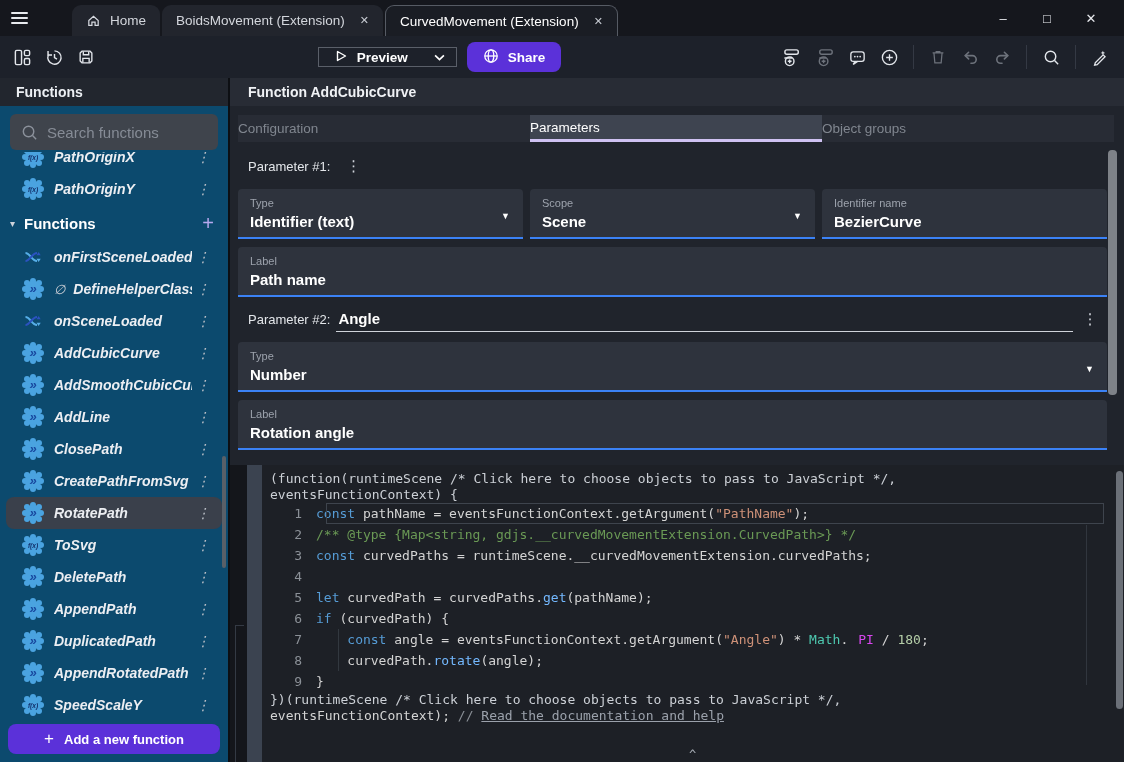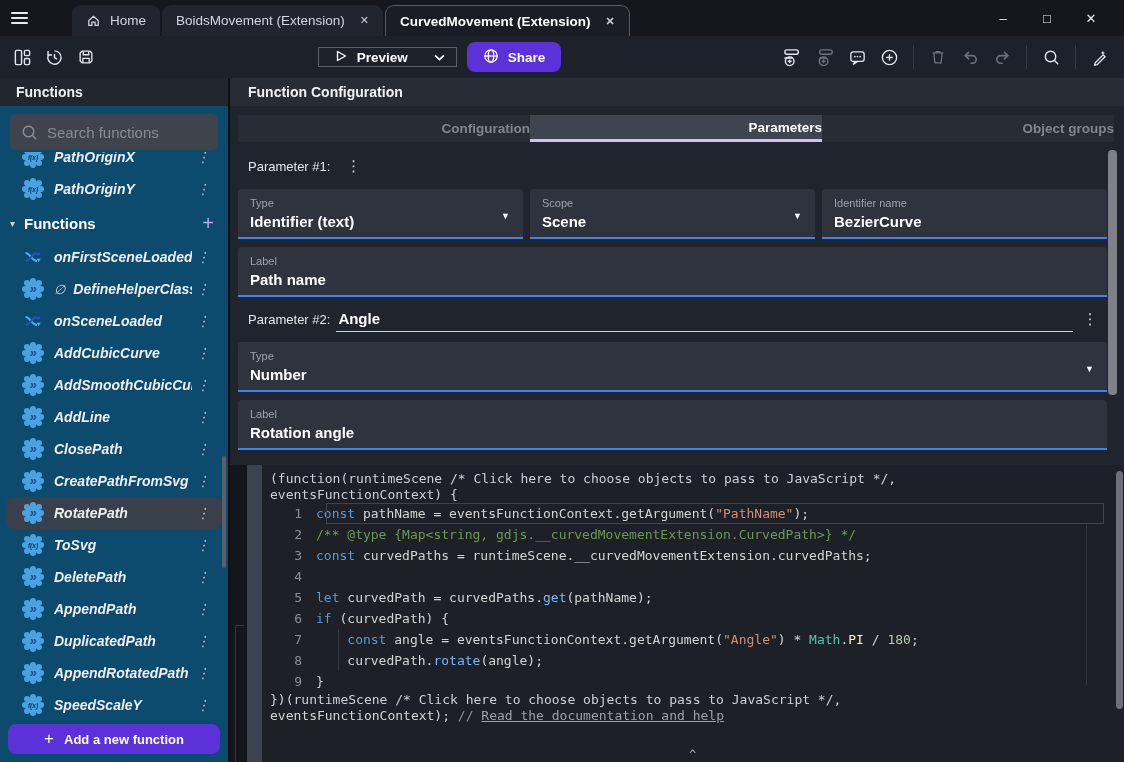--- a/index.html
+++ b/index.html
@@ -5,21 +5,21 @@
   * { box-sizing: border-box; margin: 0; padding: 0; }
   html,body { width:1124px; height:762px; overflow:hidden; }
   body { font-family:"Liberation Sans", sans-serif; background:#15171d; color:#e8eaee; }
 
   
   .titlebar { height:36px; display:flex; align-items:flex-end; background:#15171d; position:relative;gap:34px; }
   .hamburger { width:38px; height:36px; display:flex; flex-direction:column; justify-content:center; gap:3px; padding-left:11px; cursor:pointer; }
   .hamburger span { width:17px; height:2px; background:#e8eaee; border-radius:1px; }
   .tabs { display:flex; align-items:flex-end; gap:2px; height:36px; }
   .tab { height:31px; display:flex; align-items:center; gap:9px; padding:0 14px; border-radius:9px 9px 0 0; background:#22252d; color:#d3d6dc; font-size:13.5px; cursor:pointer; }
-  .tab.active { background:#1a1d24; border:1px solid #565b64; border-bottom:none; color:#ffffff; font-weight:700; }
+  .tab.active { background:#1a1d24; border:1px solid #565b64; border-bottom:none; color:#ffffff; font-weight:400; }
   .tab .tab-close { font-size:11px; color:#c8ccd3; margin-left:6px; }
   .win-controls { margin-left:auto; display:flex; align-items:center; gap:14px; padding-right:18px; height:36px; }
   .win-btn { width:30px; text-align:center; font-size:13px; color:#e8eaee; cursor:pointer; }
 
   
   .toolbar { height:42px; background:#1d212a; display:flex; align-items:center; padding:0 10px 0 8px; }
   .tb-group { display:flex; align-items:center; gap:4px; }
   .tb-btn { width:28px; height:28px; border-radius:5px; display:flex; align-items:center; justify-content:center; color:#e3e6eb; cursor:pointer; background:transparent; border:none; }
   .tb-btn.dim { color:#6d727b; }
   .tb-divider { width:1px; height:24px; background:#343944; margin:0 6px; }
@@ -59,21 +59,21 @@
   .gear.fx::after { content:"f(x)"; color:#12306b; font-style:italic; font-weight:700; font-size:6.5px; }
   .add-fn-btn { margin:8px; height:30px; border-radius:8px; background:#5b31d9; color:#fff; font-size:13px; font-weight:700;
                 display:flex; align-items:center; justify-content:center; gap:10px; border:none; cursor:pointer; font-family:"Liberation Sans",sans-serif; }
   .add-fn-btn .plus { font-size:17px; font-weight:400; }
   .sb-scroll { position:absolute; right:2px; top:378px; width:4px; height:112px; border-radius:2px; background:#596068; }
 
   
   .main { flex:1; background:#20242c; display:flex; flex-direction:column; position:relative; }
   .cfg-header { height:28px; line-height:28px; padding-left:18px; font-size:14px; font-weight:600; color:#f0f2f5; background:#282c35; }
   .cfg-tabs { display:flex; margin:9px 10px 0 8px; height:27px; }
-  .cfg-tab { flex:1; display:flex; align-items:center; justify-content:flex-end; background:#282c35; color:#80868f; font-size:13.5px; font-weight:700; cursor:pointer; }
+  .cfg-tab { flex:1; display:flex; align-items:center; justify-content:flex-start; background:#282c35; color:#80868f; font-size:13.5px; font-weight:400; cursor:pointer; }
   .cfg-tab.active { background:#3e4450; color:#fff; border-bottom:3px solid #cfc2f2; }
   .params { flex:1; padding:2px 17px 0 8px; position:relative; overflow:hidden; }
   .param-head { display:flex; align-items:flex-end; margin-top:13px; }
   .param-index { font-size:13px; color:#e3e6ea; white-space:nowrap; padding:0 6px 5px 10px; }
   .param-name { flex:1; border-bottom:1px solid #cfd3da; font-size:15px; font-weight:600; color:#fff; padding:0 0 4px 2px; }
   .param-kebab { width:34px; text-align:center; color:#cfd3da; font-size:15px; padding-bottom:4px; cursor:pointer; }
   .param-fields { display:flex; gap:7px; margin-top:10px; }
   .field { background:#2e333d; border-bottom:2px solid #3b82f6; border-radius:4px 4px 0 0; padding:8px 12px 6px; position:relative; height:50px; }
   .field.third { flex:1; }
   .field.full { width:100%; }
@@ -90,21 +90,21 @@
   .code-colL::before { content:""; position:absolute; left:5px; top:160px; width:9px; height:1px; background:#343a44; }
   .code-strip { width:15px; background:#3b4350; }
   .code-editor { flex:1; background:#1d2026; font-family:"DejaVu Sans Mono",monospace; font-size:13px; color:#d4d4d4; position:relative; padding-top:6px; overflow:hidden; }
   .hdr-line { line-height:16px; padding-left:8px; color:#ccd0d6; white-space:pre; }
   .code-row { display:flex; height:21px; align-items:center; position:relative; }
   .code-row .ln { width:54px; padding-right:14px; text-align:right; color:#8b9097; flex:none; }
   .code-row .lc { white-space:pre; }
   .code-row.current::after { content:""; position:absolute; left:64px; right:20px; top:0; bottom:0; border:1px solid #3e444d; pointer-events:none; }
   .code-row.indent::before { content:""; position:absolute; left:76px; top:0; bottom:0; width:1px; background:#32383f; }
   .kw { color:#569cd6; } .str { color:#ce9178; } .com { color:#6a9955; } .fn { color:#74b9ff; }
-  .cls { color:#4ec9b0; } .prop { color:#fef9c3; } .num { color:#b5cea8; } .pl { color:#d4d4d4; }
+  .cls { color:#4ec9b0; } .prop { color:#d946ef;margin-left:10px; } .num { color:#b5cea8; } .pl { color:#d4d4d4; }
   .comg { color:#8b9097; } .link { color:#9ba1ab; text-decoration:underline; cursor:pointer; }
   .code-caret { position:absolute; bottom:0px; left:calc(50% - 4px); color:#a7adb5; font-size:12px; }
   .code-scroll { position:absolute; right:1px; top:6px; width:7px; height:238px; border-radius:4px; background:#6b7078; }
   .code-vline { position:absolute; right:37px; top:60px; height:160px; width:1px; background:#31363e; }
 </style>
 </head>
 <body>
 
 <header class="titlebar">
   <div class="hamburger">
@@ -405,21 +405,21 @@
       </div>
     <button class="add-fn-btn">
       <span class="plus">+</span>
       <span>Add a new function</span>
     </button>
     <div class="sb-scroll"></div>
   </aside>
   <div class="vdiv"></div>
 
   <main class="main">
-    <div class="cfg-header">Function Configuration</div>
+    <div class="cfg-header">Function AddCubicCurve</div>
     <div class="cfg-tabs" id="cfg-tabs">
         <div class="cfg-tab">
           <span>Configuration</span>
         </div>
         <div class="cfg-tab active">
           <span>Parameters</span>
         </div>
         <div class="cfg-tab">
           <span>Object groups</span>
         </div>

